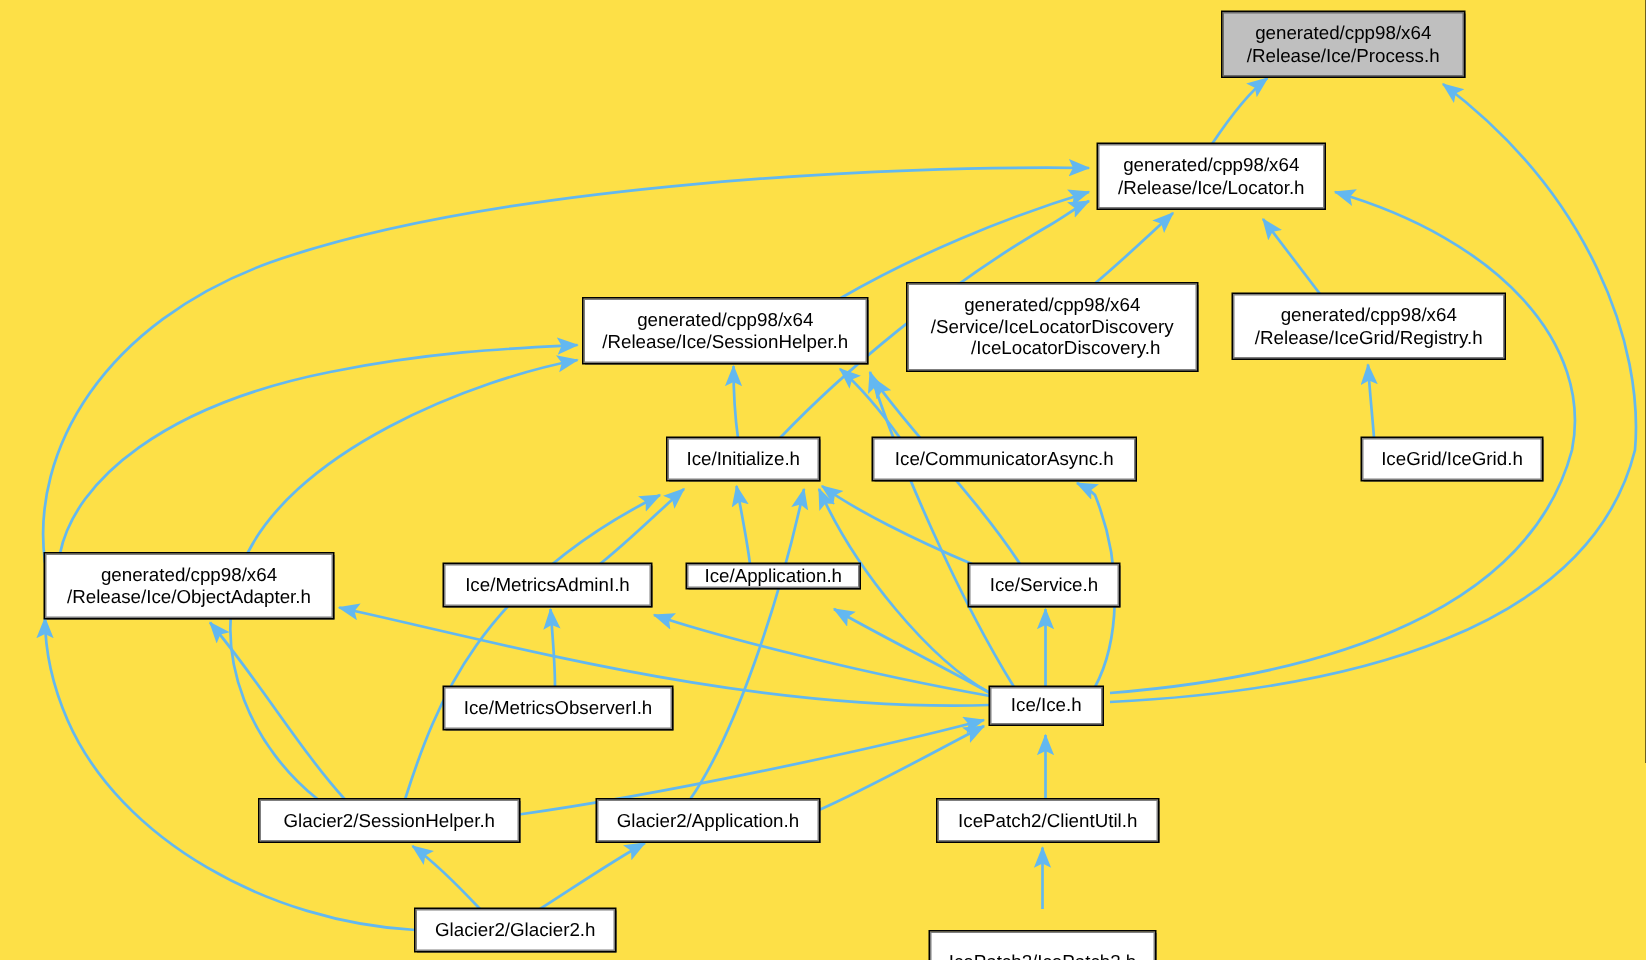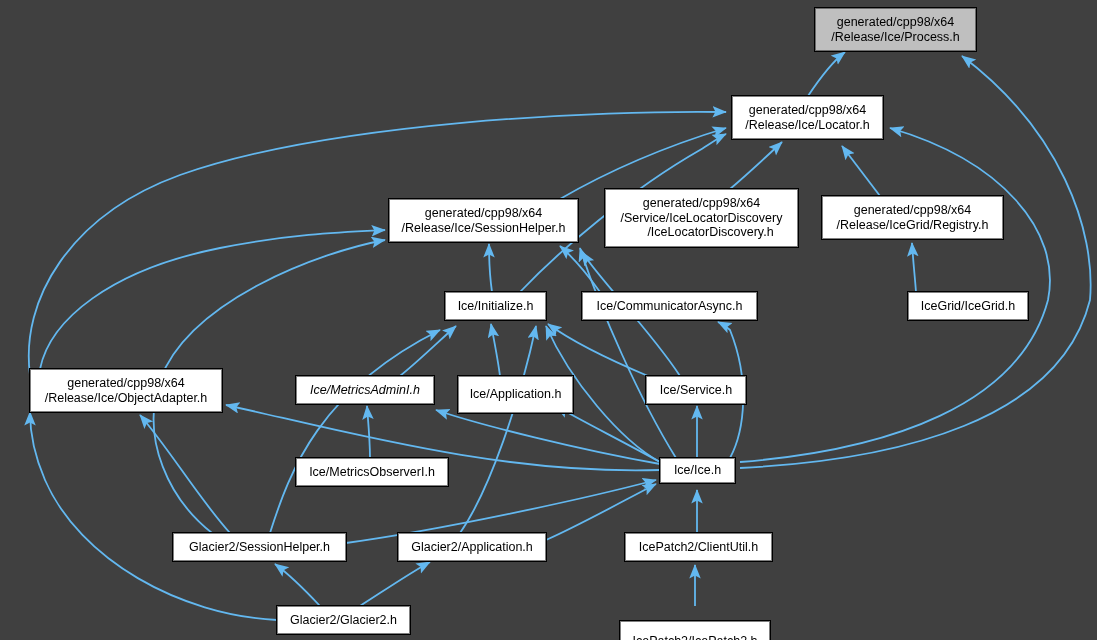--- a/index.html
+++ b/index.html
@@ -4,21 +4,21 @@
 <style>
   html, body {
     margin: 0;
     padding: 0;
     background: #000000;
   }
   #graph-root {
     position: relative;
     width: 1097px;
     height: 640px;
-    background: #404040;
+    background: #fde047;
     overflow: hidden;
     font-family: "Liberation Sans", sans-serif;
   }
   svg#edges {
     position: absolute;
     left: 0;
     top: 0;
     width: 1097px;
     height: 640px;
   }
@@ -102,22 +102,22 @@
   <div id="node-layer">
       <div class="node current" style="left: 815px; top: 8px; width: 161px; height: 43px;"><span class="line">generated/cpp98/x64</span><span class="line">/Release/Ice/Process.h</span></div>
       <div class="node" style="left: 732px; top: 96px; width: 151px; height: 43px;"><span class="line">generated/cpp98/x64</span><span class="line">/Release/Ice/Locator.h</span></div>
       <div class="node" style="left: 389px; top: 199px; width: 189px; height: 43px;"><span class="line">generated/cpp98/x64</span><span class="line">/Release/Ice/SessionHelper.h</span></div>
       <div class="node" style="left: 605px; top: 189px; width: 193px; height: 58px;"><span class="line">generated/cpp98/x64</span><span class="line">/Service/IceLocatorDiscovery</span><span class="line indent">/IceLocatorDiscovery.h</span></div>
       <div class="node" style="left: 822px; top: 196px; width: 181px; height: 43px;"><span class="line">generated/cpp98/x64</span><span class="line">/Release/IceGrid/Registry.h</span></div>
       <div class="node" style="left: 445px; top: 292px; width: 101px; height: 28px;"><span class="line">Ice/Initialize.h</span></div>
       <div class="node" style="left: 582px; top: 292px; width: 175px; height: 28px;"><span class="line">Ice/CommunicatorAsync.h</span></div>
       <div class="node" style="left: 908px; top: 292px; width: 120px; height: 28px;"><span class="line">IceGrid/IceGrid.h</span></div>
       <div class="node" style="left: 30px; top: 369px; width: 192px; height: 43px;"><span class="line">generated/cpp98/x64</span><span class="line">/Release/Ice/ObjectAdapter.h</span></div>
-      <div class="node" style="left: 296px; top: 376px; width: 138px; height: 28px; font-style: italic;"><span class="line">Ice/MetricsAdminI.h</span></div>
-      <div class="node" style="left: 458px; top: 376px; width: 115px; height: 37px;"><span class="line">Ice/Application.h</span></div>
+      <div class="node" style="left: 296px; top: 376px; width: 138px; height: 28px;"><span class="line">Ice/MetricsAdminI.h</span></div>
+      <div class="node" style="left: 458px; top: 376px; width: 115px; height: 16px;"><span class="line">Ice/Application.h</span></div>
       <div class="node" style="left: 646px; top: 376px; width: 100px; height: 28px;"><span class="line">Ice/Service.h</span></div>
       <div class="node" style="left: 296px; top: 458px; width: 152px; height: 28px;"><span class="line">Ice/MetricsObserverI.h</span></div>
       <div class="node" style="left: 660px; top: 458px; width: 75px; height: 25px;"><span class="line">Ice/Ice.h</span></div>
       <div class="node" style="left: 173px; top: 533px; width: 173px; height: 28px;"><span class="line">Glacier2/SessionHelper.h</span></div>
       <div class="node" style="left: 398px; top: 533px; width: 148px; height: 28px;"><span class="line">Glacier2/Application.h</span></div>
       <div class="node" style="left: 625px; top: 533px; width: 147px; height: 28px;"><span class="line">IcePatch2/ClientUtil.h</span></div>
       <div class="node" style="left: 277px; top: 606px; width: 133px; height: 28px;"><span class="line">Glacier2/Glacier2.h</span></div>
       <div class="node" style="left: 620px; top: 606px; width: 150px; height: 40px; margin-top: 15px;"><span class="line">IcePatch2/IcePatch2.h</span></div>
     </div>
 </div>

